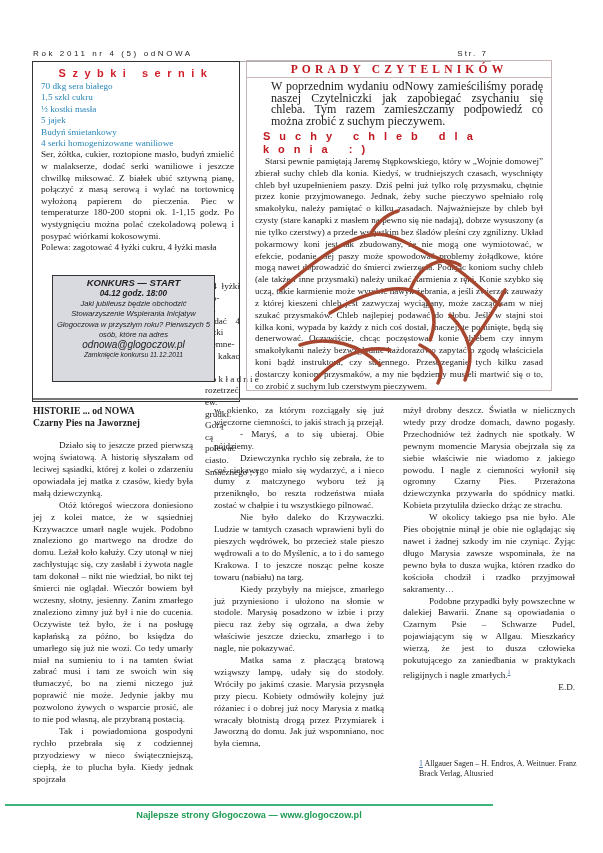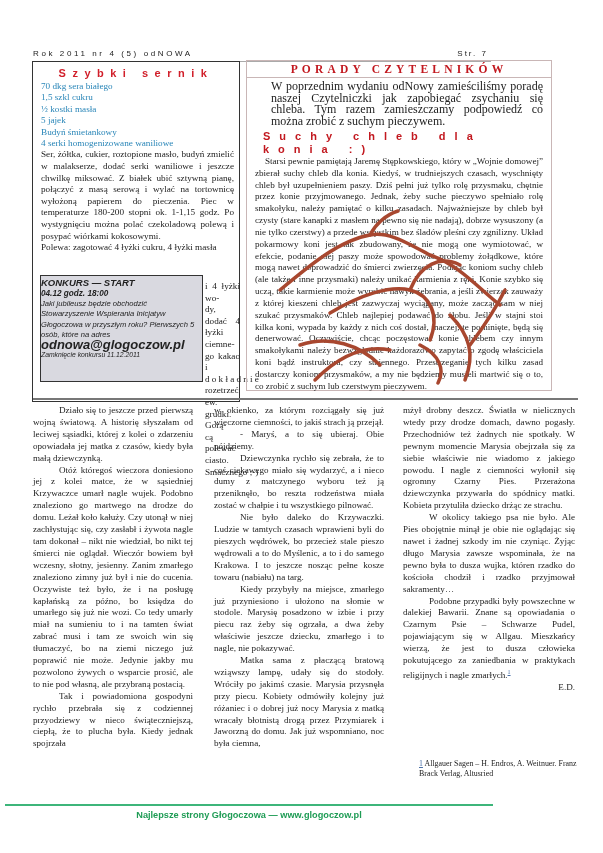--- a/index.html
+++ b/index.html
@@ -15,26 +15,26 @@
 
   
   .recipe { left:32px; top:61px; width:208px; height:341px; border:1.5px solid #333; box-sizing:border-box; }
   .recipe-title { font-family:"Liberation Sans", sans-serif; font-weight:bold; color:#d11f2a;
                   font-size:11px; letter-spacing:6.5px; text-align:center; margin-top:5px; }
   .ingredients { margin:2px 0 0 8px; font-size:9.2px; line-height:11.4px; color:#2a86b8; }
   .recipe-body { margin:0 5px 0 8px; font-size:9.2px; line-height:11.6px; text-align:justify; color:#222; }
   .recipe-narrow { left:205px; top:281px; width:35px; font-size:9.2px; line-height:11.6px; color:#222; }
   .polewa { margin:0 5px 0 8px; font-size:9.2px; line-height:11.6px; color:#222; white-space:nowrap; }
 
-  .konkurs { left:40px; top:275px; width:163px; height:107px; background:#d9d9e0; border:1.5px solid #333;
+  .konkurs { left:52px; top:275px; width:163px; height:107px; background:#d9d9e0; border:1.5px solid #333;
              box-sizing:border-box; font-family:"Liberation Sans", sans-serif; font-style:italic;
-             font-size:7.6px; line-height:10.2px; color:#222; padding-top:1px; }
+             text-align:center; font-size:7.6px; line-height:10.2px; color:#222; padding-top:1px; }
   .konkurs .kt { font-weight:bold; font-size:9.5px; line-height:12px; }
   .konkurs .kd { font-weight:bold; font-size:8.2px; }
-  .konkurs .km { font-weight:bold; font-size:13px; }
+  .konkurs .km { font-weight:normal; font-size:10px; }
   .konkurs .kc { font-size:6.8px; }
 
   
   .porady { left:246px; top:60px; width:306px; height:331px; border:1.5px solid #c9b6b6; box-sizing:border-box; }
   .porady-title { font-family:"Liberation Serif", serif; font-weight:bold; color:#c2181f; font-size:11.5px;
                   letter-spacing:4.2px; text-align:center; margin-top:2px; height:14px; border-bottom:1px solid #c9b6b6; }
   .porady-intro { margin:3px 8px 0 24px; font-size:12px; line-height:11.7px; text-align:justify; }
   .porady-sub { font-family:"Liberation Sans", sans-serif; font-weight:bold; color:#c2181f; font-size:11px;
                 letter-spacing:9px; margin:2px 0 0 16px; line-height:13px; }
   .porady-body { margin:0 8px 0 8px; font-size:9.1px; line-height:11.85px; text-align:justify; text-indent:10px; position:relative; z-index:1; }
@@ -114,20 +114,24 @@
   <path d="M30 150 C60 140, 90 150, 110 170"></path>
   <path d="M180 120 C200 140, 205 160, 195 185"></path>
   <path d="M150 150 C170 160, 175 175, 168 188"></path>
   <path d="M45 185 C70 160, 95 150, 120 155"></path>
   <path d="M200 150 C215 130, 225 115, 235 95"></path>
 </svg>
 
 <div class="abs rule-hist"></div>
 
 <div class="abs col col1">
+  <p class="hist-title">
+    <span>HISTORIE ... od NOWA</span><br>
+    <span>Czarny Pies na Jaworznej</span>
+  </p>
   <p class="ind">Działo się to jeszcze przed pierwszą wojną światową. A historię słyszałam od leciwej sąsiadki, której z kolei o zdarzeniu opowiadała jej matka z czasów, kiedy była małą dziewczynką.</p>
   <p class="ind">Otóż któregoś wieczora doniesiono jej z kolei matce, że w sąsiedniej Krzywaczce umarł nagle wujek. Podobno znaleziono go martwego na drodze do domu. Leżał koło kałuży. Czy utonął w niej zachłystując się, czy zasłabł i żywota nagle tam dokonał – nikt nie wiedział, bo nikt tej śmierci nie oglądał. Wieczór bowiem był wczesny, słotny, jesienny. Zanim zmarłego znaleziono zimny już był i nie do cucenia. Oczywiste też było, że i na posługę kapłańską za późno, bo księdza do umarłego się już nie wozi. Co tedy umarły miał na sumieniu to i na tamten świat zabrać musi i tam ze swoich win się tłumaczyć, bo na ziemi niczego już poprawić nie może. Jedynie jakby mu pozwolono żywych o wsparcie prosić, ale to nie pod własną, ale przybraną postacią.</p>
   <p class="ind">Tak i powiadomiona gospodyni rychło przebrała się z codziennej przyodziewy w nieco świąteczniejszą, ciepłą, że to pluchа była. Kiedy jednak spojrzała</p>
 </div>
 
 <div class="abs col col2">
   <p>w okienko, za którym rozciągały się już wieczorne ciemności, to jakiś strach ją przejął.</p>
   <p class="ind">- Maryś, a to się ubieraj. Obie pójdziemy.</p>
   <p class="ind">Dziewczynka rychło się zebrała, że to coś ciekawego miało się wydarzyć, a i nieco dumy z matczynego wyboru też ją przeniknęło, bo reszta rodzeństwa miała zostać w chałpie i tu wszystkiego pilnować.</p>
   <p class="ind">Nie było daleko do Krzywaczki. Ludzie w tamtych czasach wprawieni byli do pieszych wędrówek, bo przecież stale pieszo wędrowali a to do Myślenic, a to i do samego Krakowa. I to jeszcze nosząc pełne kosze towaru (nabiału) na targ.</p>

